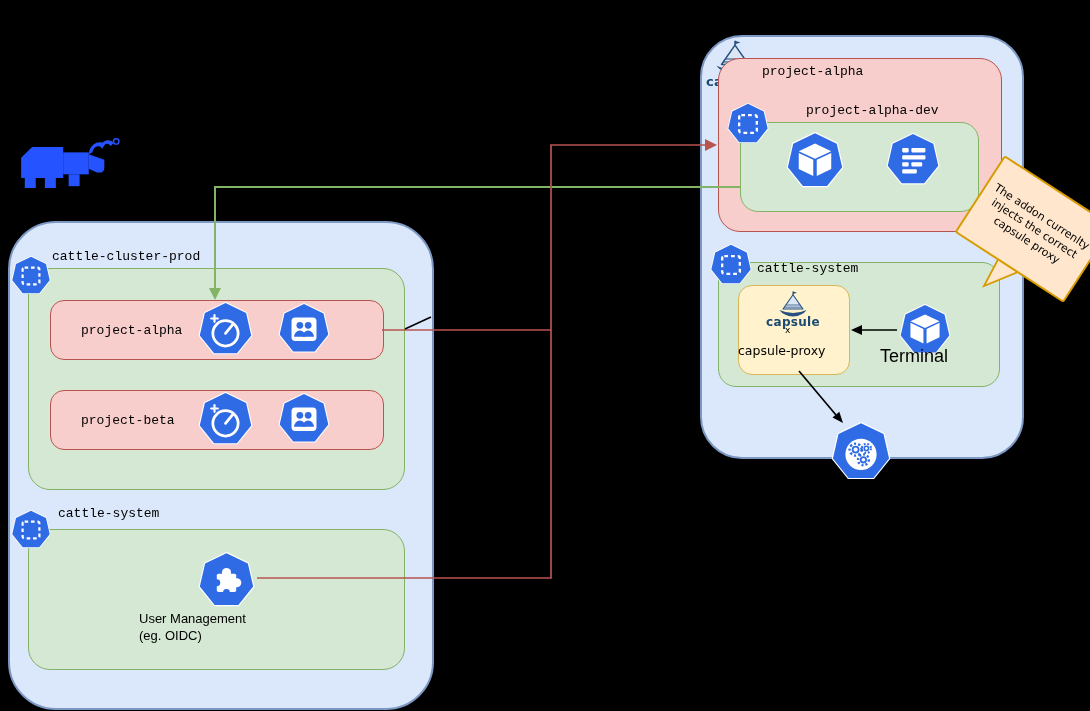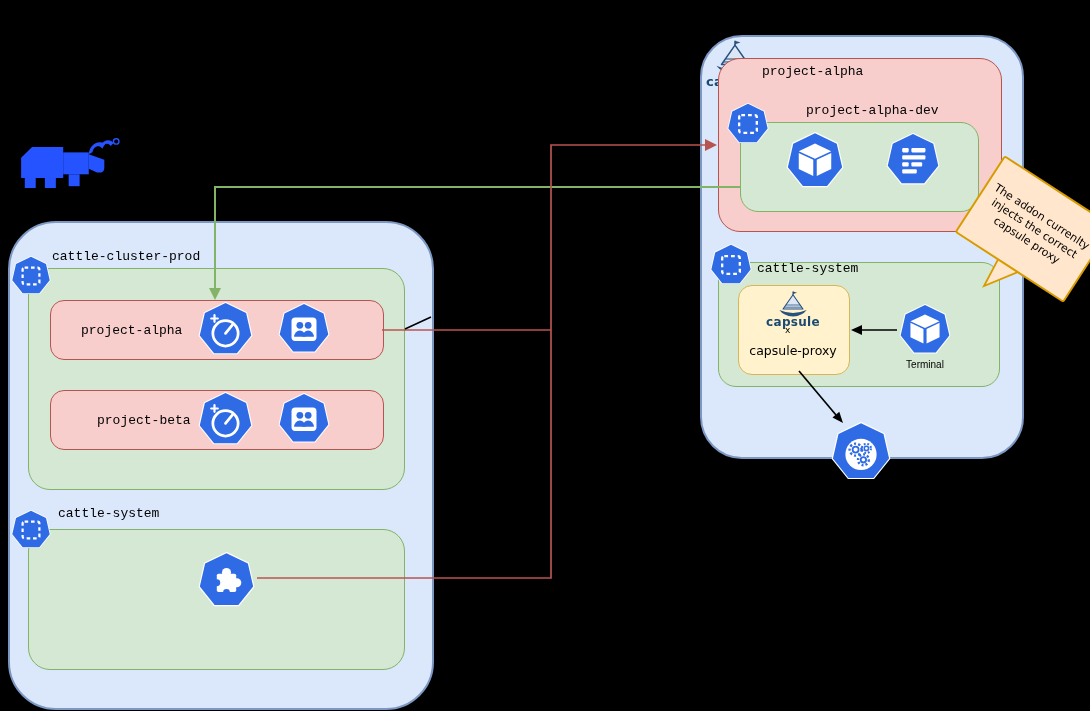--- a/index.html
+++ b/index.html
@@ -13,21 +13,21 @@
   .lbl{font-size:13px;white-space:nowrap;font-family:Liberation Mono, monospace;}
   .lbl-sm{font-size:12.5px;white-space:nowrap;}
   .plain{font-family:"Liberation Sans",sans-serif;}
   .capsuleword{font-weight:bold;color:#1a4a73;letter-spacing:.3px;text-align:center;}
   .vcenter{display:flex;align-items:center;}
   .icon{position:absolute;}
   svg{display:block;}
   #callout-bubble{background:#ffe6cc;border:2px solid #d79b00;border-radius:3px;
       transform:rotate(33deg);display:flex;align-items:center;justify-content:center;
       text-align:center;font-size:11px;line-height:1.3;padding:3px;}
-  .ctext{text-align:center;}
+  .ctext{}
 </style>
 </head>
 <body>
 
 <div id="canvas">
 
   <svg width="0" height="0" style="position:absolute">
     <defs>
       <path id="hept" d="M50,2 L87.5,20.1 L96.8,60.7 L70.8,93.2 L29.2,93.2 L3.2,60.7 L12.5,20.1 Z"></path>
       <g id="icon-ns">
@@ -117,34 +117,38 @@
     <span class="lbl" style="margin-left:30px">project-alpha</span>
   </div>
   <svg class="icon" style="left:198px;top:302px" width="55" height="55" viewBox="0 0 100 100">
       <use href="#icon-gauge"></use>
     </svg>
   <svg class="icon" style="left:278px;top:303px" width="52" height="52" viewBox="0 0 100 100">
       <use href="#icon-users"></use>
     </svg>
 
   <div class="abs project vcenter" style="left:50px;top:390px;width:332px;height:58px">
-    <span class="lbl" style="margin-left:46px">project-beta</span>
+    <span class="lbl" style="margin-left:30px">project-beta</span>
   </div>
   <svg class="icon" style="left:198px;top:392px" width="55" height="55" viewBox="0 0 100 100">
       <use href="#icon-gauge"></use>
     </svg>
   <svg class="icon" style="left:278px;top:393px" width="52" height="52" viewBox="0 0 100 100">
       <use href="#icon-users"></use>
     </svg>
 
   <div class="abs lbl" style="left:58px;top:506px">cattle-system</div>
   <div class="abs nsbox" style="left:28px;top:529px;width:375px;height:139px"></div>
   <svg class="icon" style="left:198px;top:552px" width="57" height="57" viewBox="0 0 100 100">
       <use href="#icon-puzzle"></use>
     </svg>
+  <div class="abs plain ctext" style="left:139px;top:611px;width:176px;font-size:13px;line-height:1.3">
+    <div>User Management</div>
+    <div>(eg. OIDC)</div>
+  </div>
 
   <svg class="icon" style="left:11px;top:256px" width="40" height="40" viewBox="0 0 100 100">
       <use href="#icon-ns"></use>
     </svg>
   <svg class="icon" style="left:11px;top:510px" width="40" height="40" viewBox="0 0 100 100">
       <use href="#icon-ns"></use>
     </svg>
 
   <div class="abs cluster" style="left:700px;top:35px;width:320px;height:420px;border-radius:42px"></div>
 
@@ -178,21 +182,21 @@
   <svg class="icon" style="left:774px;top:291px" width="38" height="28" viewBox="0 0 100 90">
       <use href="#icon-ship"></use>
     </svg>
   <div class="abs capsuleword" style="left:738px;top:315px;width:110px;font-size:12px">capsule</div>
   <div class="abs" style="left:785px;top:325px;font-size:9px">x</div>
   <div class="abs lbl-sm ctext" style="left:738px;top:343px;width:110px">capsule-proxy</div>
 
   <svg class="icon" style="left:899px;top:304px" width="52" height="52" viewBox="0 0 100 100">
       <use href="#icon-cube"></use>
     </svg>
-  <div class="abs plain ctext" style="left:880px;top:359px;width:90px;font-size:10px">Terminal</div>
+  <div class="abs plain ctext" style="left:880px;top:346px;width:90px;font-size:18px">Terminal</div>
 
   <svg class="abs" style="left:0;top:0;pointer-events:none" width="1090" height="711" viewBox="0 0 1090 711">
     <g fill="none" stroke="#82b366" stroke-width="2">
       <polyline points="740,187 215,187 215,292"></polyline>
     </g>
     <polygon points="215,300 209,288 221,288" fill="#82b366"></polygon>
     <g fill="none" stroke="#b85450" stroke-width="1.7">
       <polyline points="257,578 551,578 551,145 708,145"></polyline>
       <line x1="382" y1="330" x2="551" y2="330"></line>
     </g>

